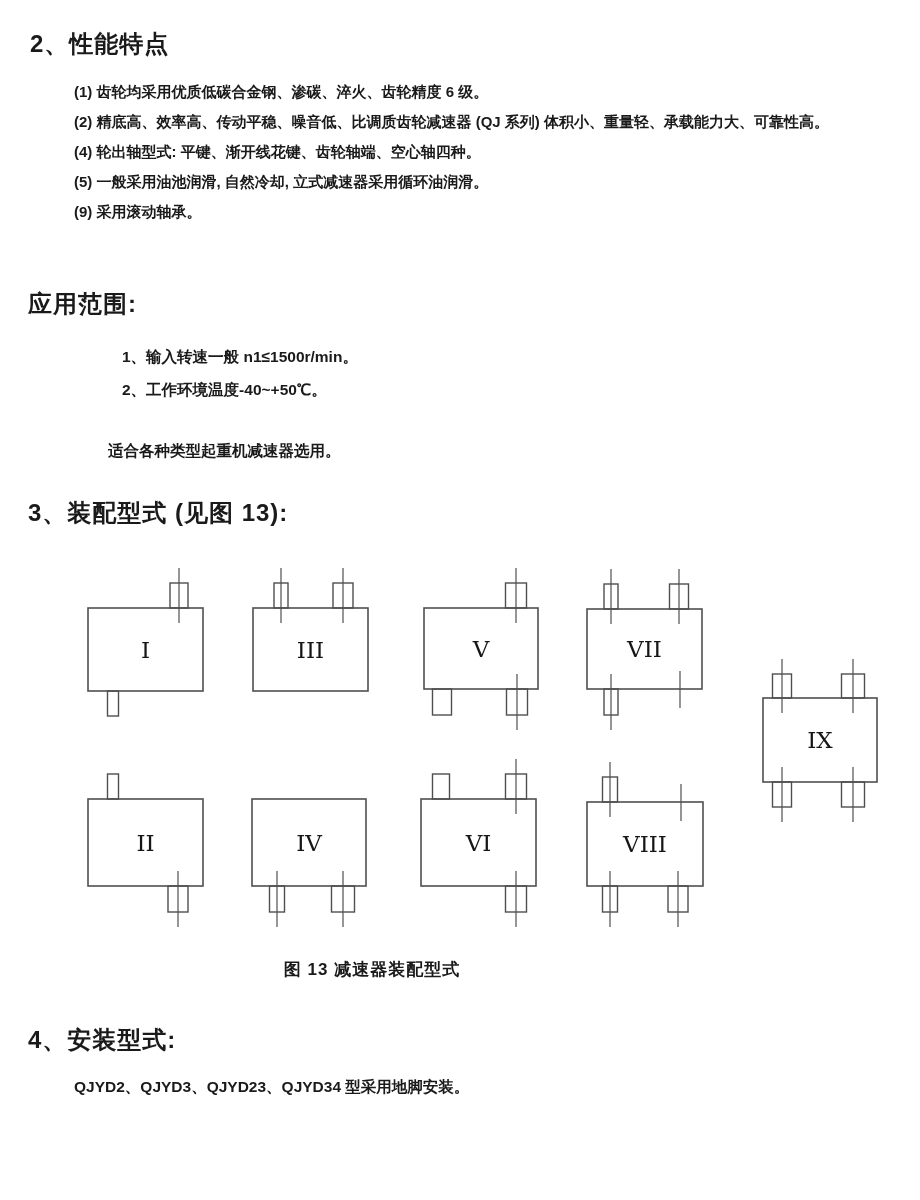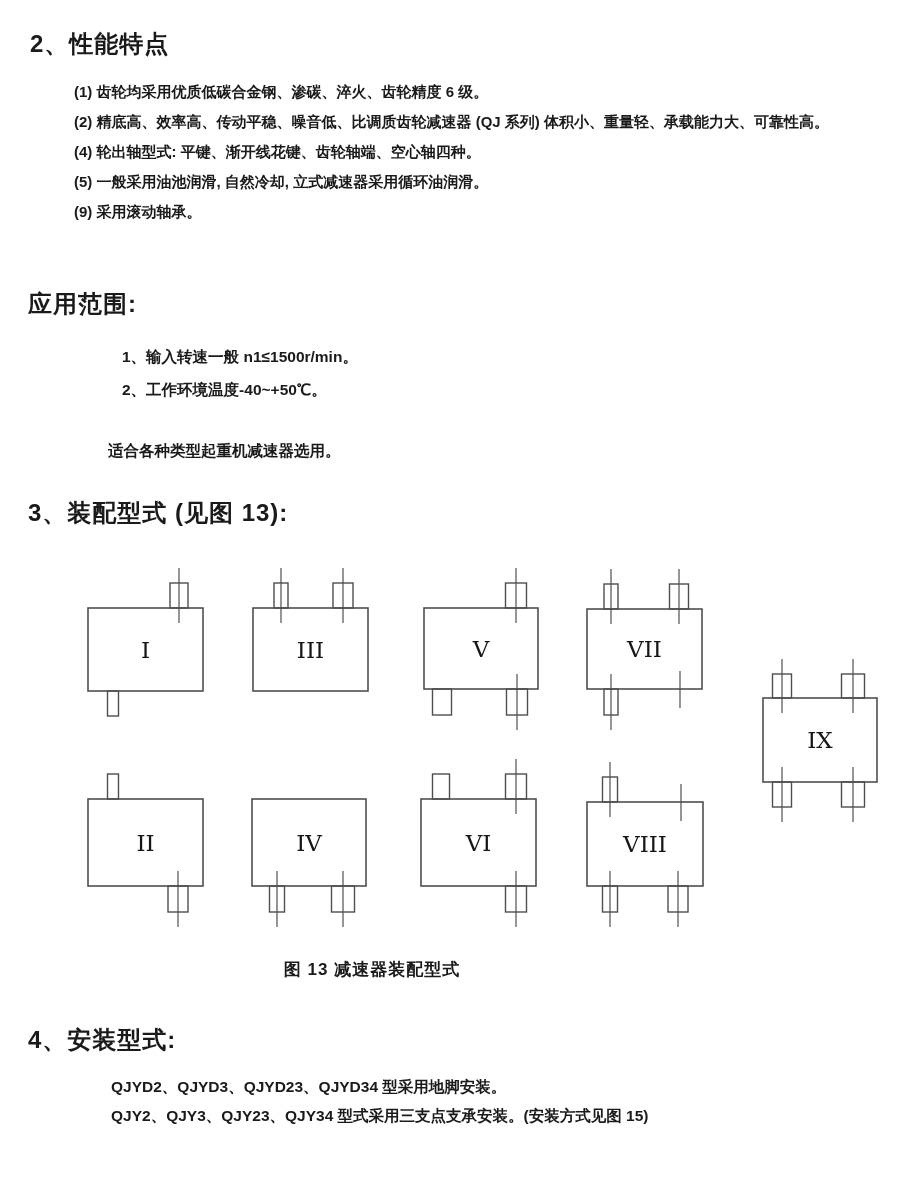--- a/index.html
+++ b/index.html
@@ -118,16 +118,15 @@
       <rect x="602.5" y="326" width="15" height="26" fill="none" stroke="#4f4f4f" stroke-width="1.4"></rect>
       <line x1="610" y1="367" x2="610" y2="311" stroke="#4f4f4f" stroke-width="1.2"></line>
       <rect x="668" y="326" width="20" height="26" fill="none" stroke="#4f4f4f" stroke-width="1.4"></rect>
       <line x1="678" y1="367" x2="678" y2="311" stroke="#4f4f4f" stroke-width="1.2"></line>
       <text x="645" y="292" text-anchor="middle" fill="#161616" font-size="23" font-family="&quot;DejaVu Serif&quot;, serif">VIII</text>
     </g>
   </svg>
 <div class="abs" id="fig-caption" style="left:0;top:958px;">图 13  减速器装配型式</div>
 
 <div class="abs h-title" style="left:28px;top:1024px;">4、安装型式:</div>
-<div class="abs body-list" id="sec4-list" style="left:74px;top:1072px;margin-left:37px;">
+<div class="abs body-list" id="sec4-list" style="left:74px;top:1072px;">
     <div>QJYD2、QJYD3、QJYD23、QJYD34 型采用地脚安装。</div>
-    <div>QJY2、QJY3、QJY23、QJY34 型式采用三支点支承安装。(安装方式见图 15)</div>
   </div>
 
 </body></html>

